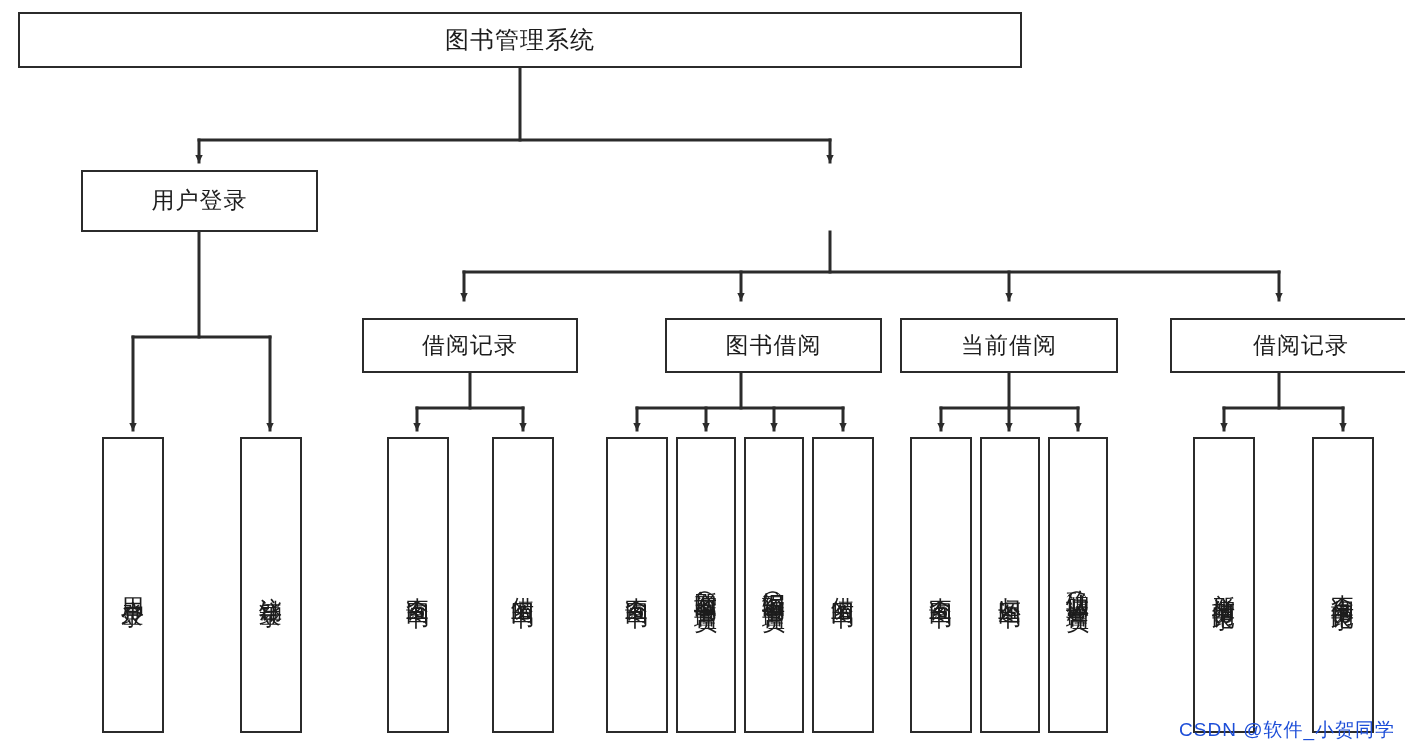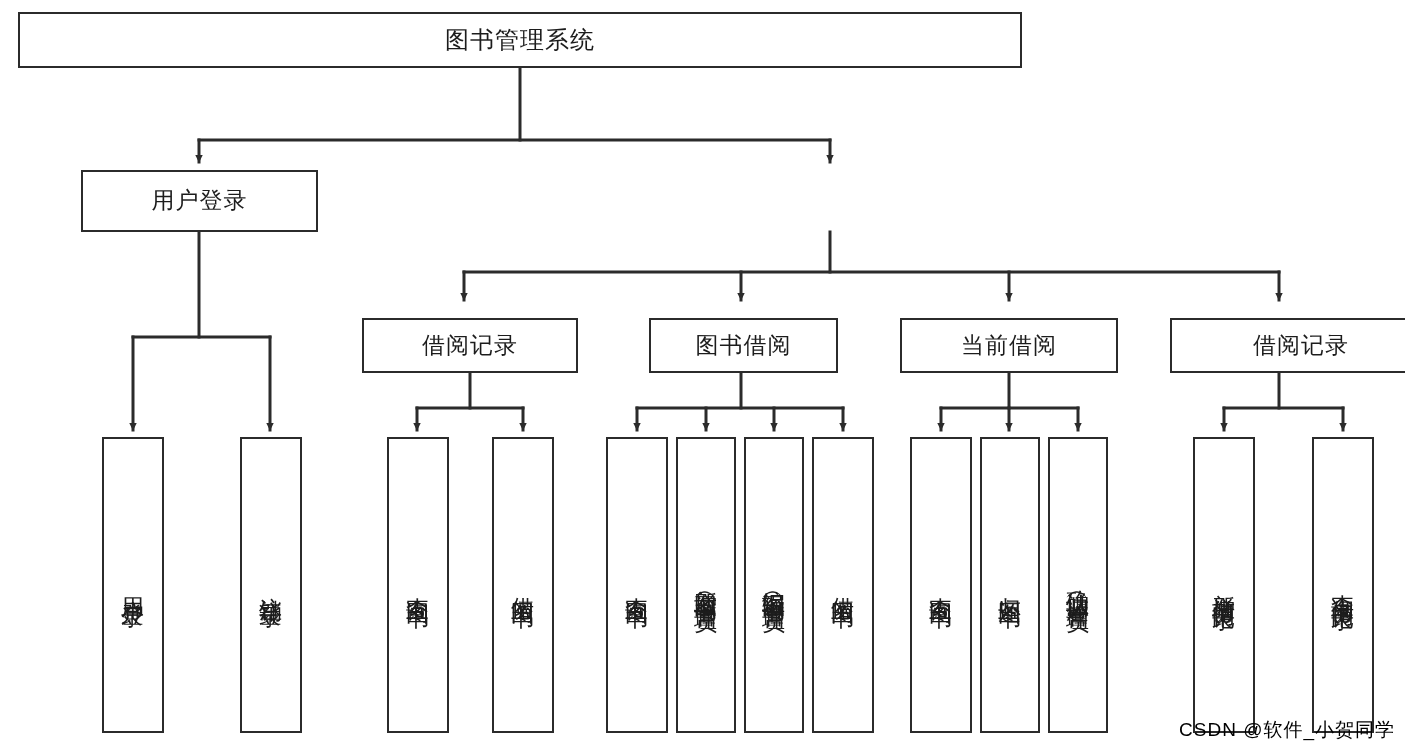--- a/index.html
+++ b/index.html
@@ -48,21 +48,21 @@
     writing-mode:vertical-rl;
     text-orientation:upright;
     display:block;
   }
   #root-node{font-size:24px;}
   #watermark{
     position:absolute;
     right:10px;
     bottom:4px;
     font-size:19px;
-    color:#000000;
+    color:#1d4ed8;
     letter-spacing:1px;
     white-space:nowrap;
     user-select:none;
   }
 </style>
 </head>
 <body>
 
 <div id="stage">
 
@@ -121,21 +121,21 @@
     <span>图书管理系统</span>
   </div>
 
   <div class="node horiz" style="left:81px;top:170px;width:237px;height:62px;">
     <span>用户登录</span>
   </div>
 
   <div class="node horiz" style="left:362px;top:318px;width:216px;height:55px;">
     <span>借阅记录</span>
   </div>
-  <div class="node horiz" style="left:649px;top:318px;width:189px;height:55px;">
+  <div class="node horiz" style="left:665px;top:318px;width:217px;height:55px;">
     <span>图书借阅</span>
   </div>
   <div class="node horiz" style="left:900px;top:318px;width:218px;height:55px;">
     <span>当前借阅</span>
   </div>
   <div class="node horiz" style="left:1170px;top:318px;width:262px;height:55px;">
     <span>借阅记录</span>
   </div>
 
   <div class="node vert" style="left:102px;top:437px;width:62px;height:296px;">

